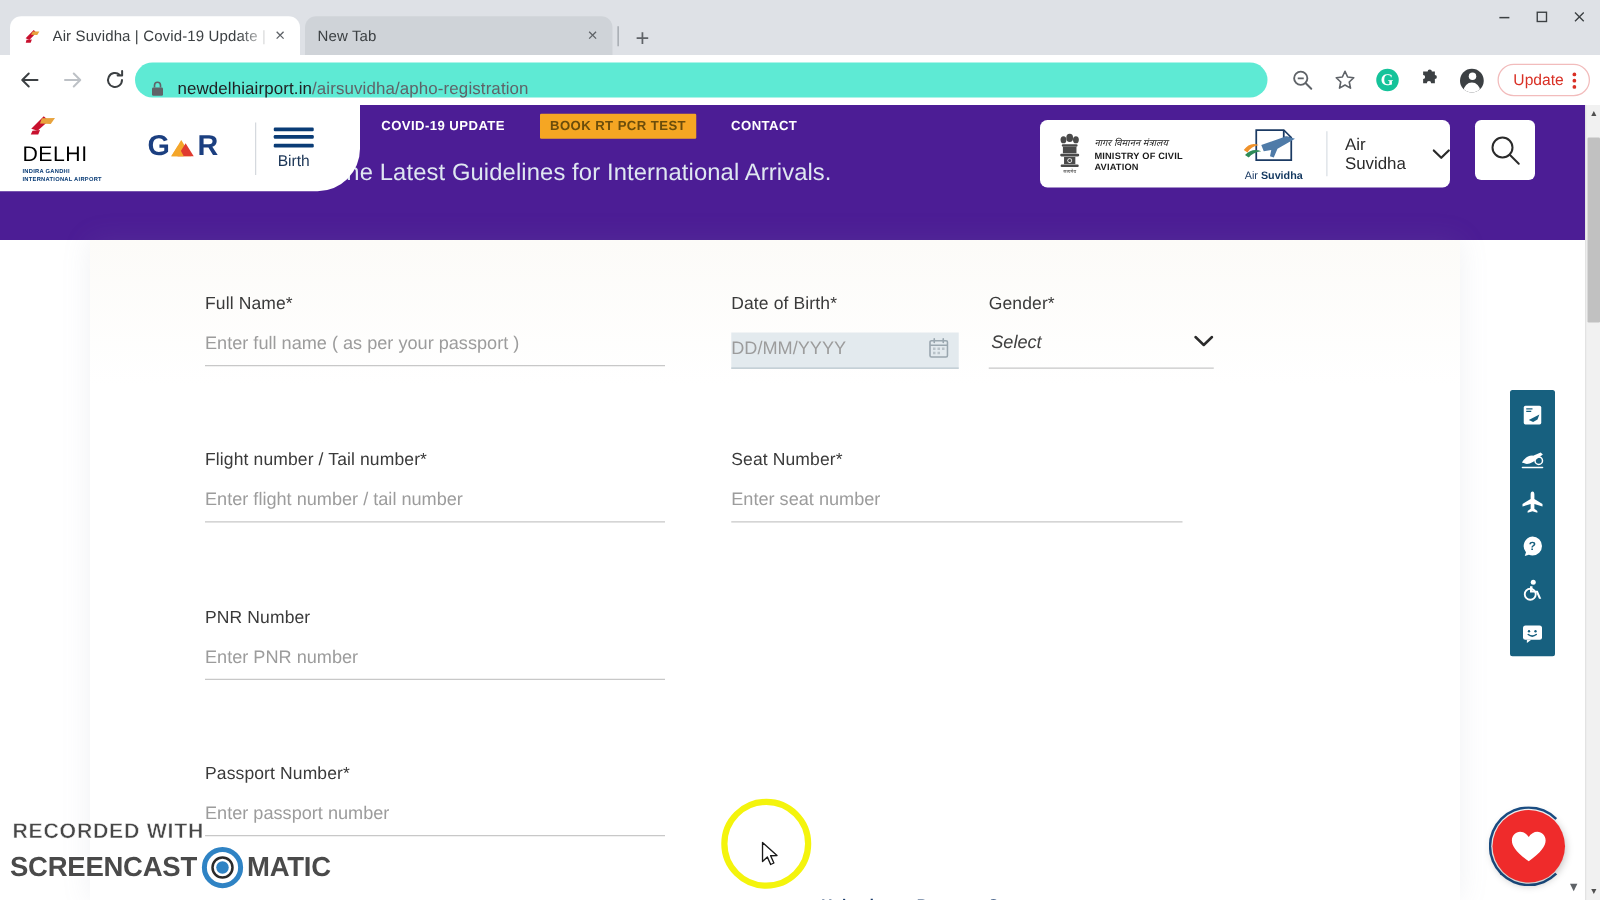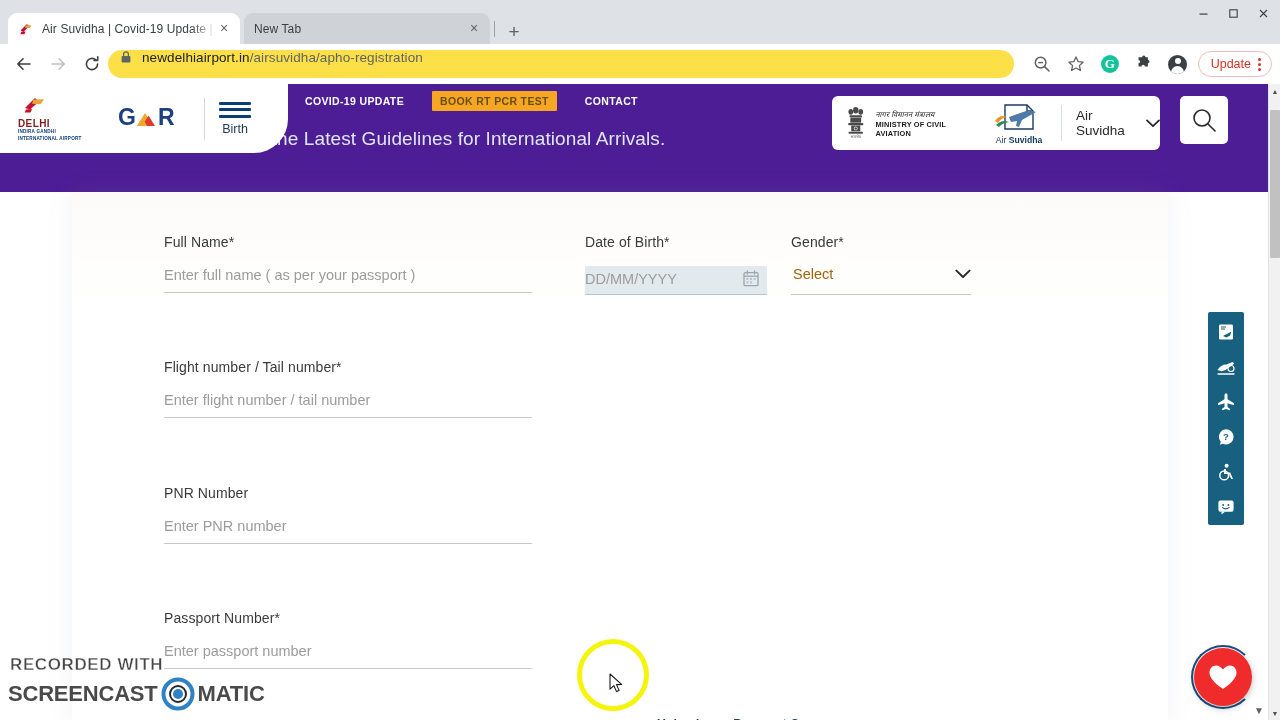--- a/index.html
+++ b/index.html
@@ -66,21 +66,21 @@
     position: absolute; top: 44px; left: 0; width: 1280px; height: 40px;
     background: #ffffff; display: flex; align-items: center;
   }
   .tb-icon {
     width: 28px; height: 28px; display: flex; align-items: center; justify-content: center;
     color: #5f6368; flex: 0 0 auto;
   }
   .nav-group { display: flex; align-items: center; gap: 6px; margin-left: 10px; }
   .omnibox {
     position: absolute; left: 108px; top: 6px; width: 906px; height: 28px;
-    background: #fde047; border-radius: 14px; display: flex; align-items: flex-start;
+    background: #5eead4; border-radius: 14px; display: flex; align-items: flex-end;
     padding: 0 12px;
   }
   .omnibox-lock { margin-right: 10px; display:flex; color:#5f6368; }
   .omnibox-url { font-size: 13.5px; color: #202124; white-space: nowrap; letter-spacing: .1px; }
   .omnibox-url .path { color: #5f6368; }
   .tb-right {
     position: absolute; right: 8px; top: 6px; height: 28px;
     display: flex; align-items: center; gap: 6px;
   }
   .update-pill {
@@ -135,21 +135,21 @@
   }
 
   .logo-panel {
     position: absolute; left: 0; top: 0; width: 288px; height: 69px;
     background: #ffffff; border-radius: 0 0 34px 0;
     display: flex; align-items: center; z-index: 6;
   }
   .delhi-logo { margin-left: 18px; width: 86px; }
   .delhi-mark { width: 26px; height: 18px; margin-left: 4px; }
   .delhi-name {
-    font-size: 10px; font-weight: bold; color: #7f1d1d; letter-spacing: .4px;
+    font-size: 17px; font-weight: normal; color: #000000; letter-spacing: .4px;
     margin-top: 1px;
   }
   .delhi-sub { font-size: 4.6px; font-weight: bold; color: #0a3c76; letter-spacing: .22px; line-height: 6.2px; }
   .gmr-logo { margin-left: 14px; width: 74px; }
   .vdiv { width: 1px; height: 42px; background: #d5d9de; margin-left: 12px; }
   .menu-box {
     margin-left: 14px; display: flex; flex-direction: column; align-items: center; gap: 3px;
   }
   .menu-bars { display: flex; flex-direction: column; gap: 3.5px; }
   .menu-bars i { display: block; width: 32px; height: 3px; background: #0a3c76; border-radius: 1px; }
@@ -204,21 +204,21 @@
   .dob-wrap {
     background: #e3eaee; border-bottom: 1px solid #b9c6cd; height: 29px;
     display: flex; align-items: center; padding: 0 8px 0 0; position: relative;
   }
   .dob-wrap .finput { border-bottom: none; padding: 0 0 3px 0; }
   .cal-ic { position: absolute; right: 8px; top: 4px; }
   .sel-wrap {
     border-bottom: 1px solid #c8c8c8; height: 29px; display: flex;
     align-items: flex-start; justify-content: space-between; position: relative;
   }
-  .sel-val { font-size: 14.5px; color: #a16207; padding-left: 2px; }
+  .sel-val { font-size: 14.5px; color: #404040; padding-left: 2px; font-style: italic; }
   .chev { margin-top: -1px; }
 
   .upload-block { position: absolute; left: 657px; top: 633px; width: 380px; }
   .upl-title { font-size: 12.3px; color: #1b3d6d; font-weight: bold; letter-spacing: .1px; }
 
   
   .rail {
     position: absolute; right: 24px; top: 228px; width: 36px;
     background: #17607f; border-radius: 2px;
     display: flex; flex-direction: column; align-items: center;
@@ -523,20 +523,24 @@
             </span>
           </div>
         </div>
       </div>
 
       <div class="frow" style="top:125px;">
         <div class="fgroup" style="width:368px;">
           <div class="flabel">Flight number / Tail number*</div>
           <input class="finput" placeholder="Enter flight number / tail number" style="">
         </div>
+        <div class="fgroup" style="width:361px; margin-left:53px;">
+          <div class="flabel">Seat Number*</div>
+          <input class="finput" placeholder="Enter seat number" style="">
+        </div>
       </div>
 
       <div class="frow" style="top:251px;">
         <div class="fgroup" style="width:368px;">
           <div class="flabel">PNR Number</div>
           <input class="finput" placeholder="Enter PNR number" style="">
         </div>
       </div>
 
       <div class="frow" style="top:376px;">

